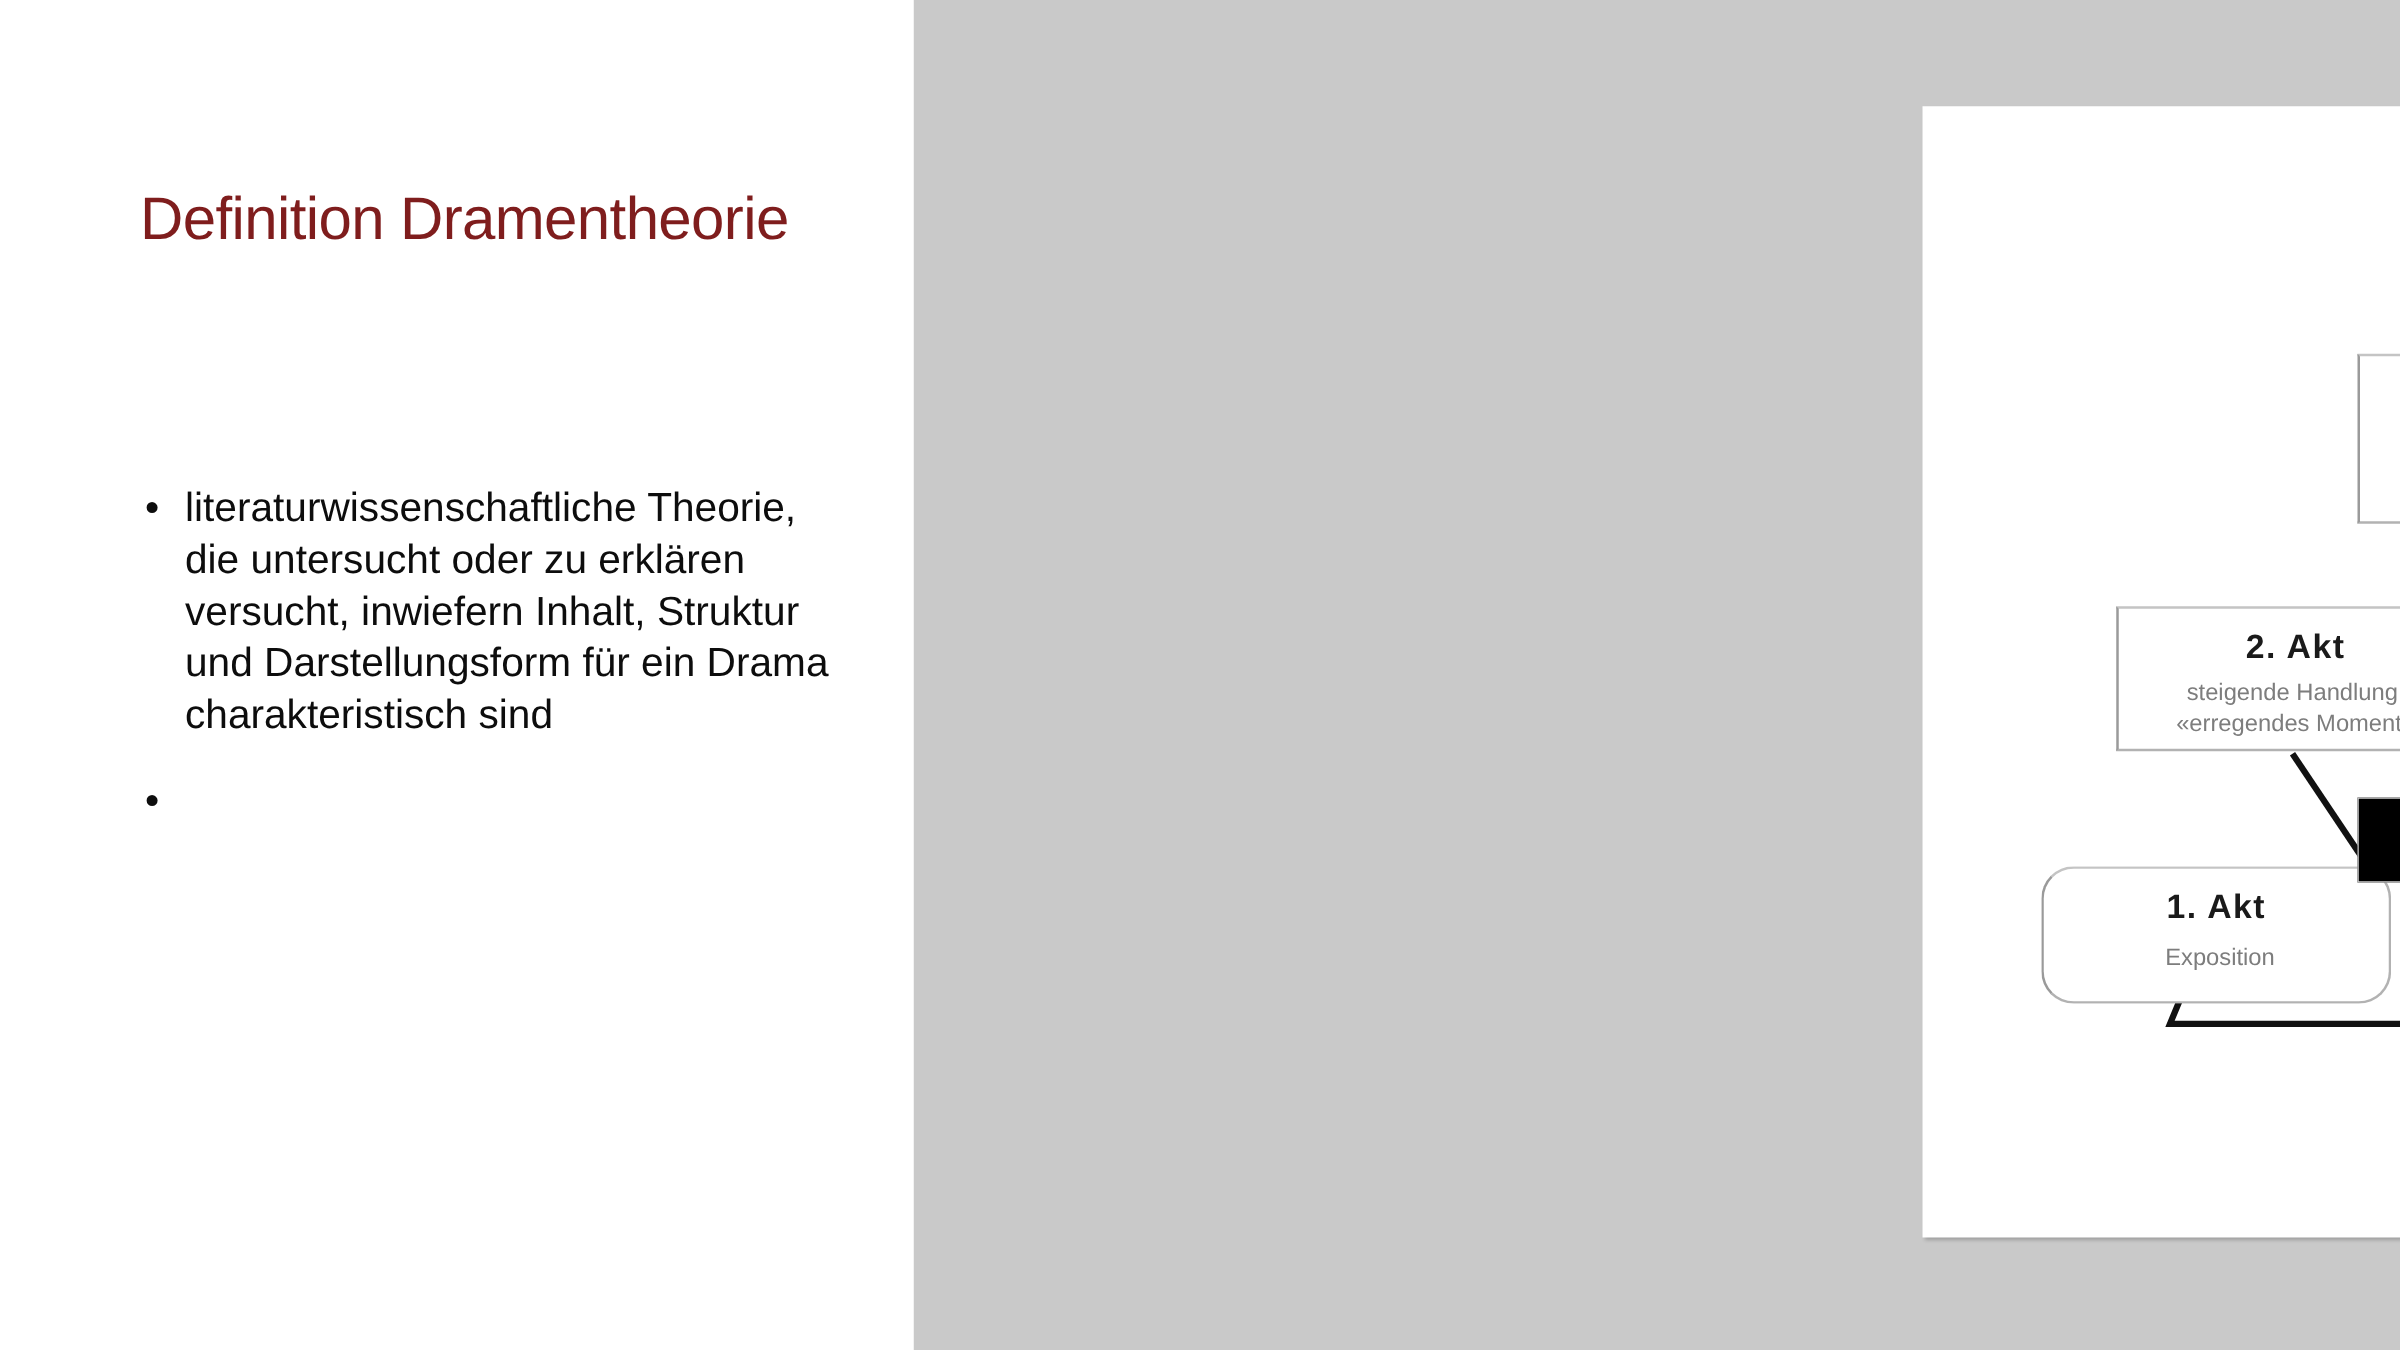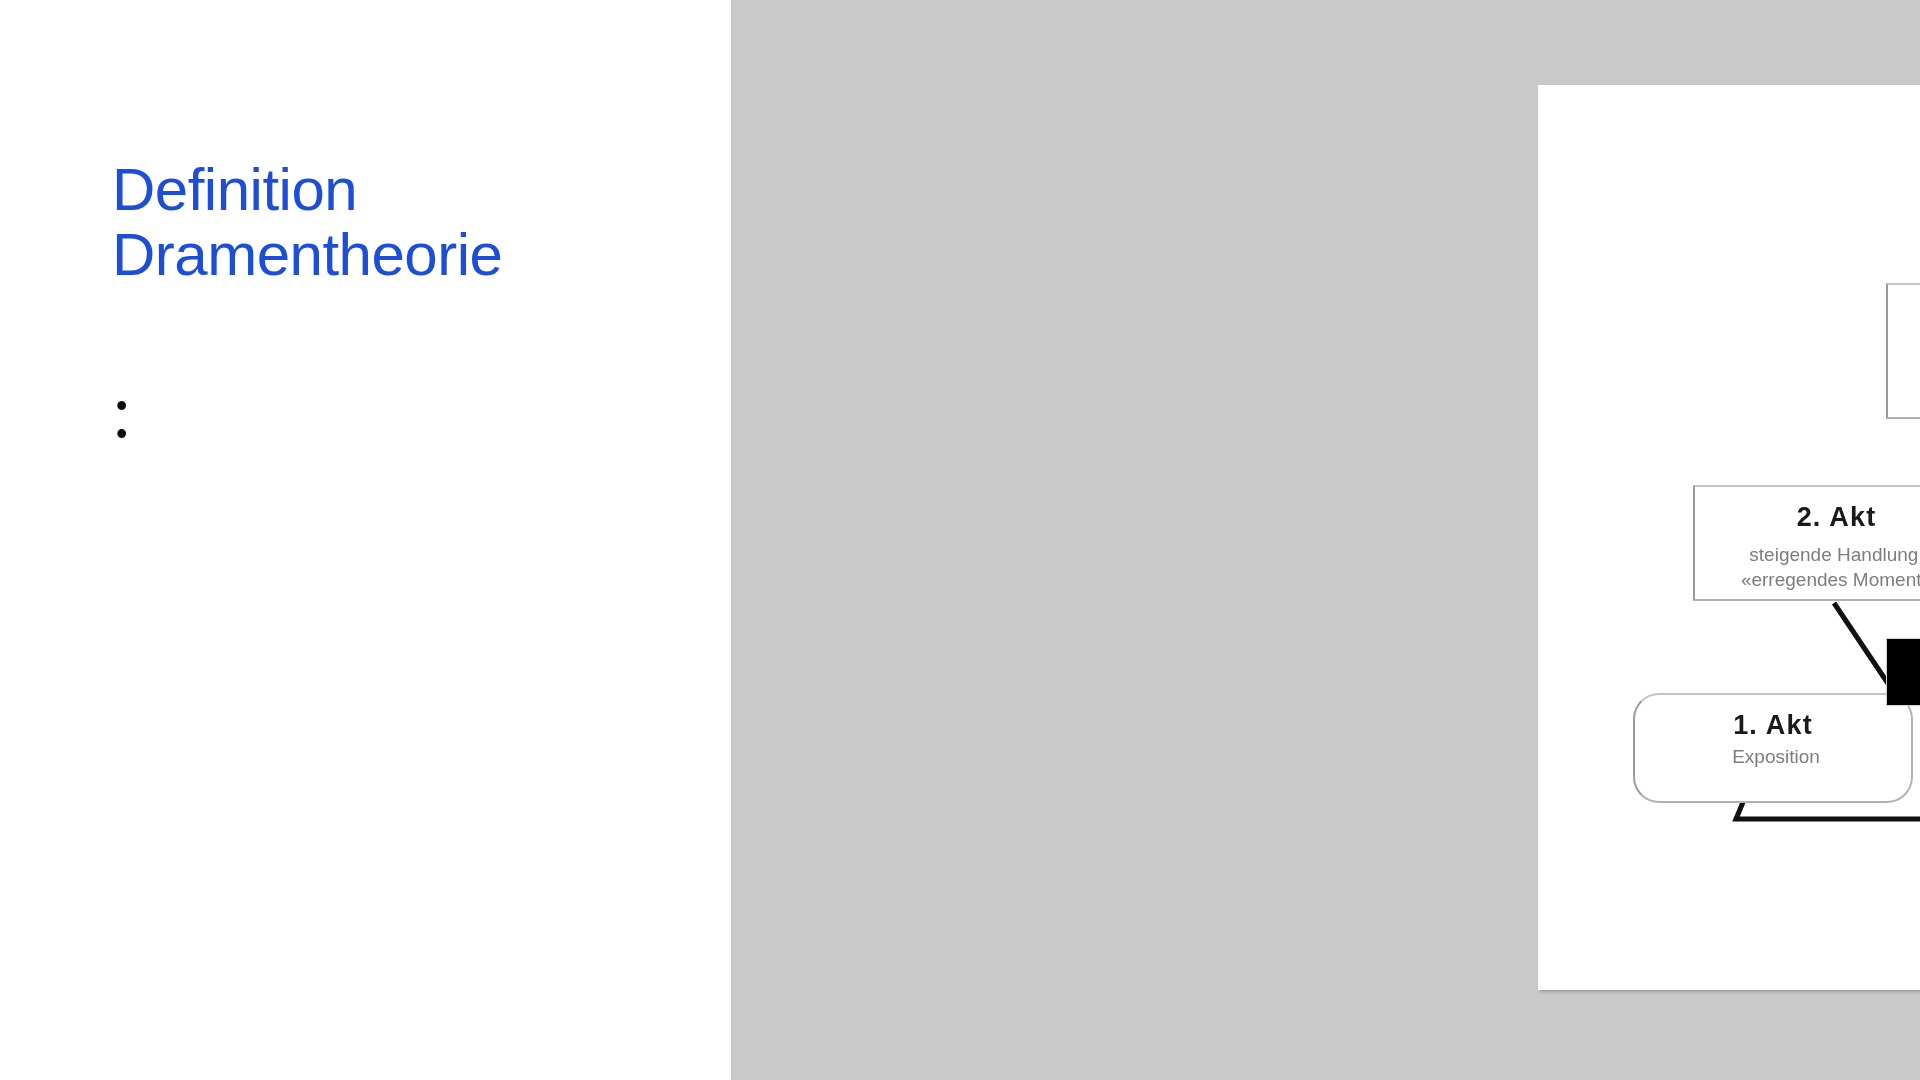--- a/index.html
+++ b/index.html
@@ -23,24 +23,24 @@
     left: 0; top: 0;
     width: 731px;
     height: 1080px;
     background: #ffffff;
   }
   #page-title {
     position: absolute;
     left: 112px;
     top: 118px;
     width: 560px;
-    font-size: 60px;
+    font-size: 48px;
     line-height: 1.08;
     font-weight: 400;
-    color: #1d4ed8;
+    color: #7f1d1d;
     letter-spacing: -0.5px;
   }
   #bullet-list {
     position: absolute;
     left: 108px;
     top: 386px;
     width: 560px;
     margin: 0;
     padding: 0;
     list-style: none;
@@ -118,21 +118,21 @@
     line-height: 1.3;
     padding: 0 10px;
   }
 
   
   #box-akt3 { left: 348px; top: 198px; width: 306px; height: 136px; }
   #box-akt2 { left: 155px; top: 400px; width: 287px; height: 116px; }
   #box-akt1 { left: 95px;  top: 608px; width: 280px; height: 110px; border-radius: 26px; }
 
   #box-akt2 .akt-sub, #box-akt4 .akt-sub { margin-top: 10px; }
-  #box-akt1 .akt-sub, #box-akt5 .akt-sub { margin-top: 4px; padding-left: 16px; }
+  #box-akt1 .akt-sub, #box-akt5 .akt-sub { margin-top: 14px; padding-left: 16px; }
 
   #center-label {
     position: absolute;
     left: 348px;
     top: 553px;
     width: 300px;
     height: 68px;
     background: #000000;
     box-sizing: border-box;
     display: flex;
@@ -147,20 +147,21 @@
 
 <div id="slide">
 
   <div id="left-col">
 
     <h1 id="page-title">Definition Dramentheorie</h1>
 
     <ul id="bullet-list">
       <li class="bullet-item">
         <span class="bullet-dot">•</span>
+        <span>literaturwissenschaftliche Theorie, die untersucht oder zu erklären versucht, inwiefern Inhalt, Struktur und Darstellungsform für ein Drama charakteristisch sind</span>
       </li>
       <li class="bullet-item">
         <span class="bullet-dot">•</span>
       </li>
     </ul>
   </div>
 
   <div id="right-panel">
     <div id="image-card">
 

